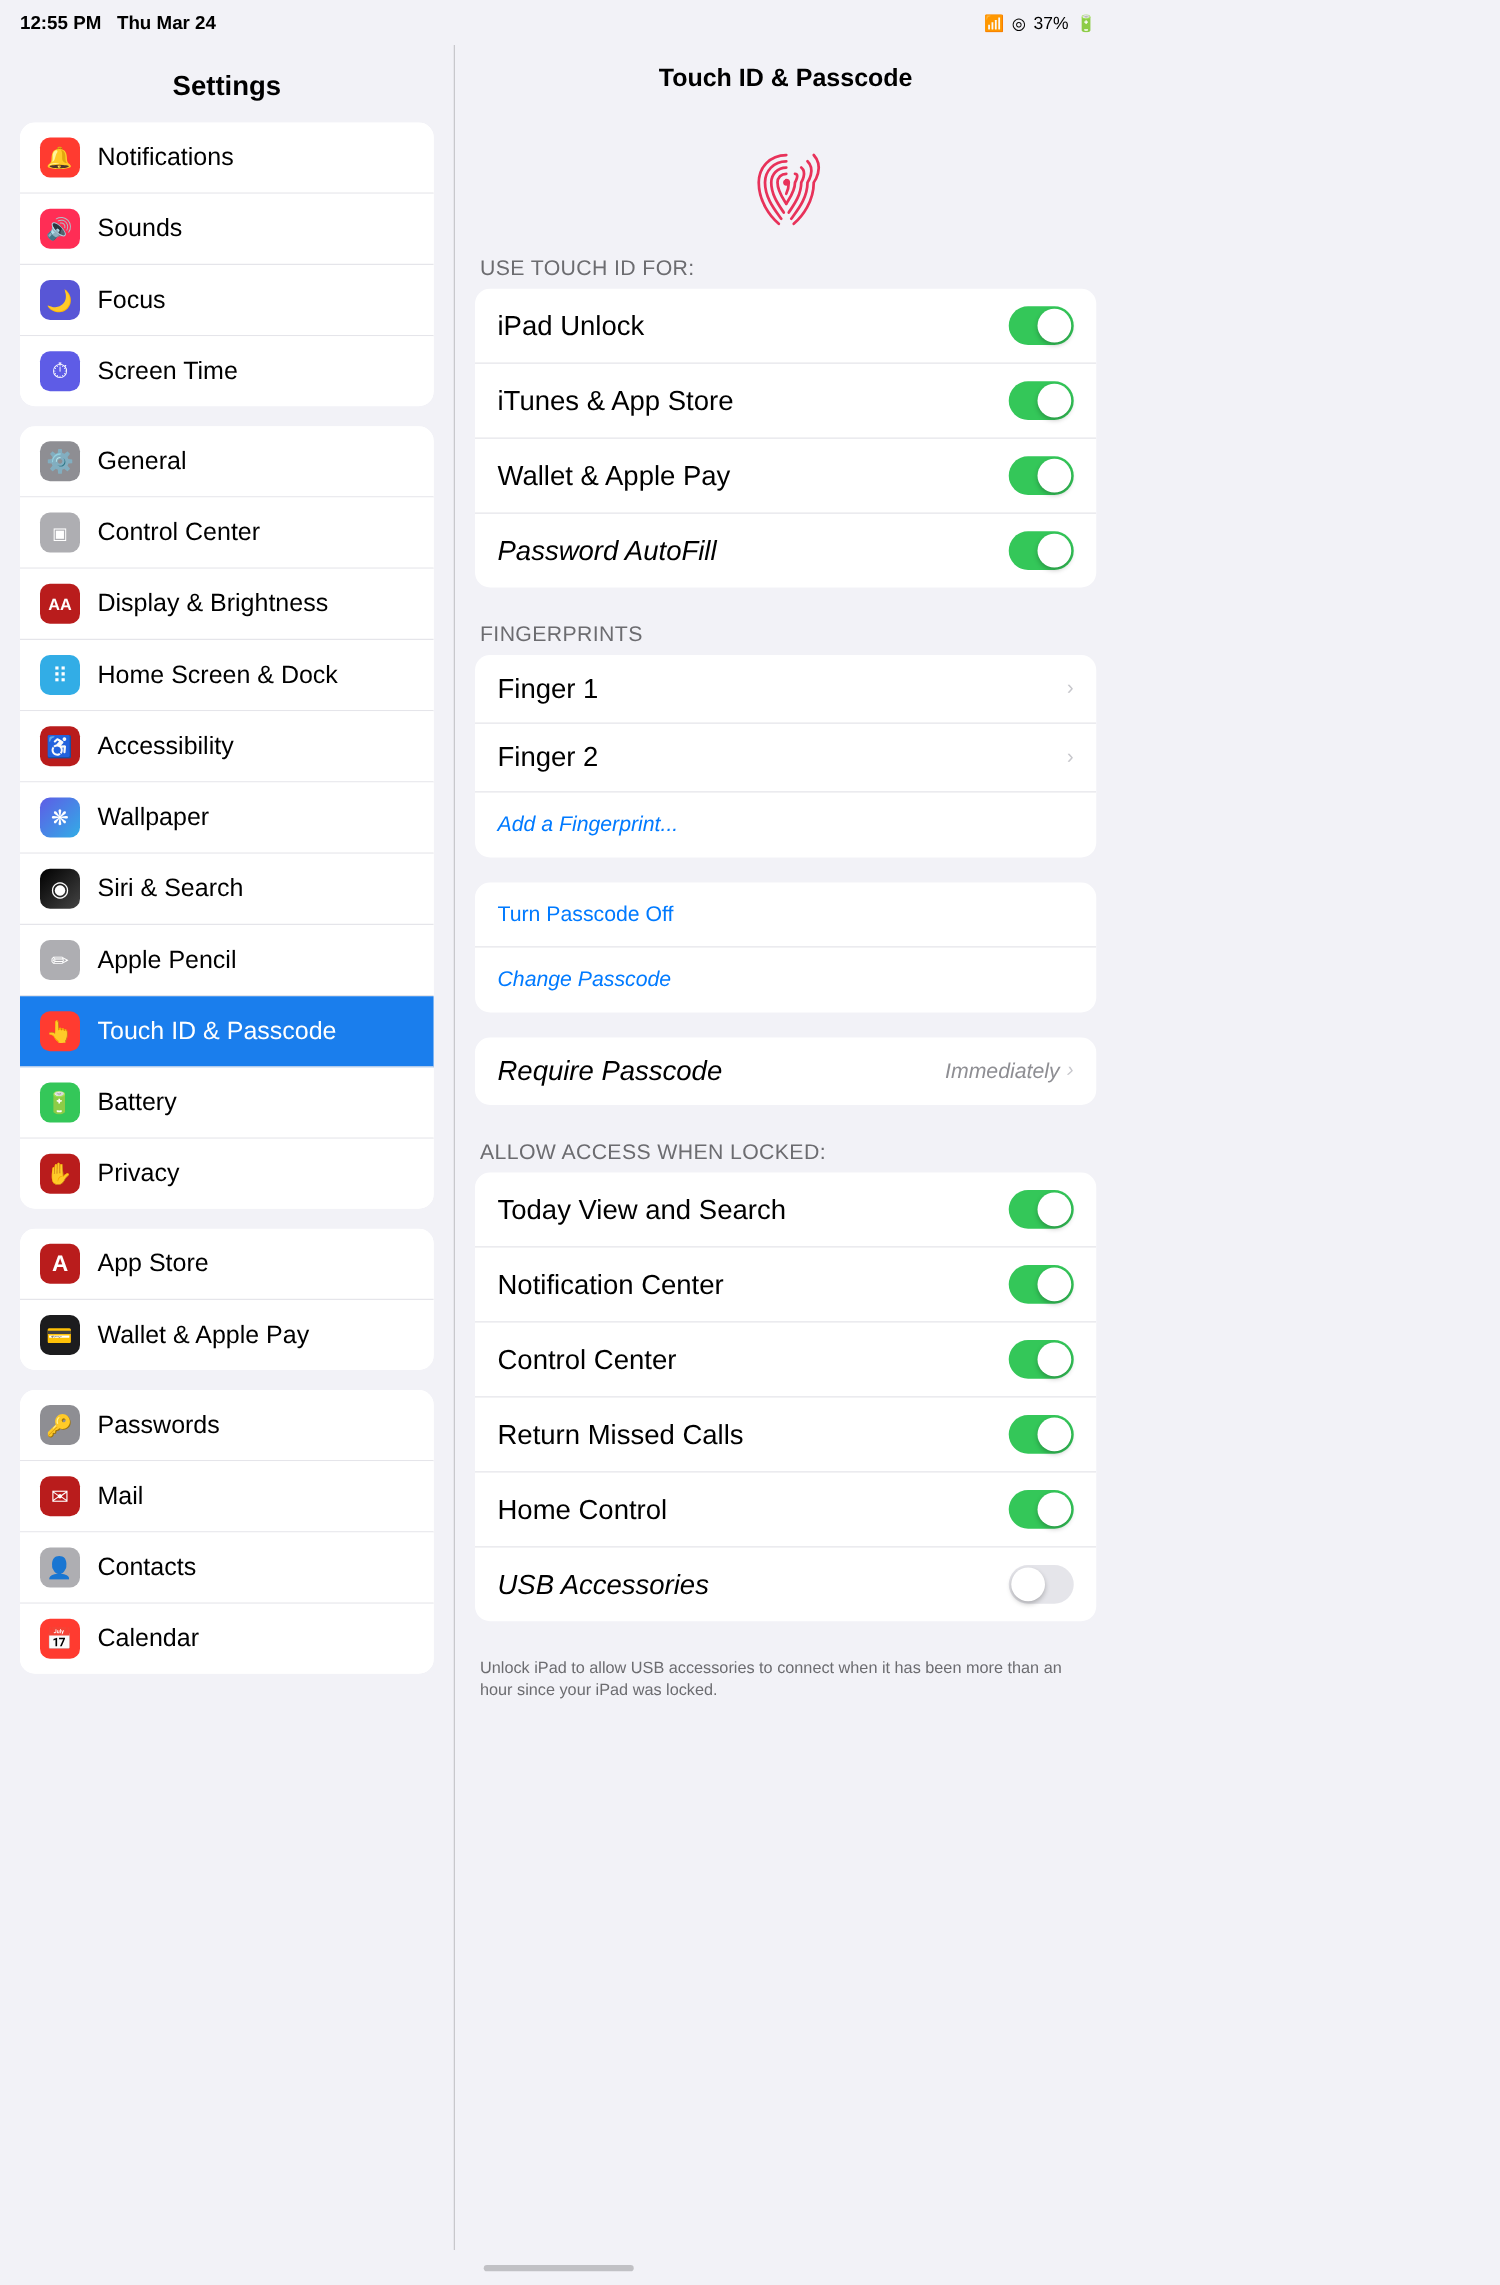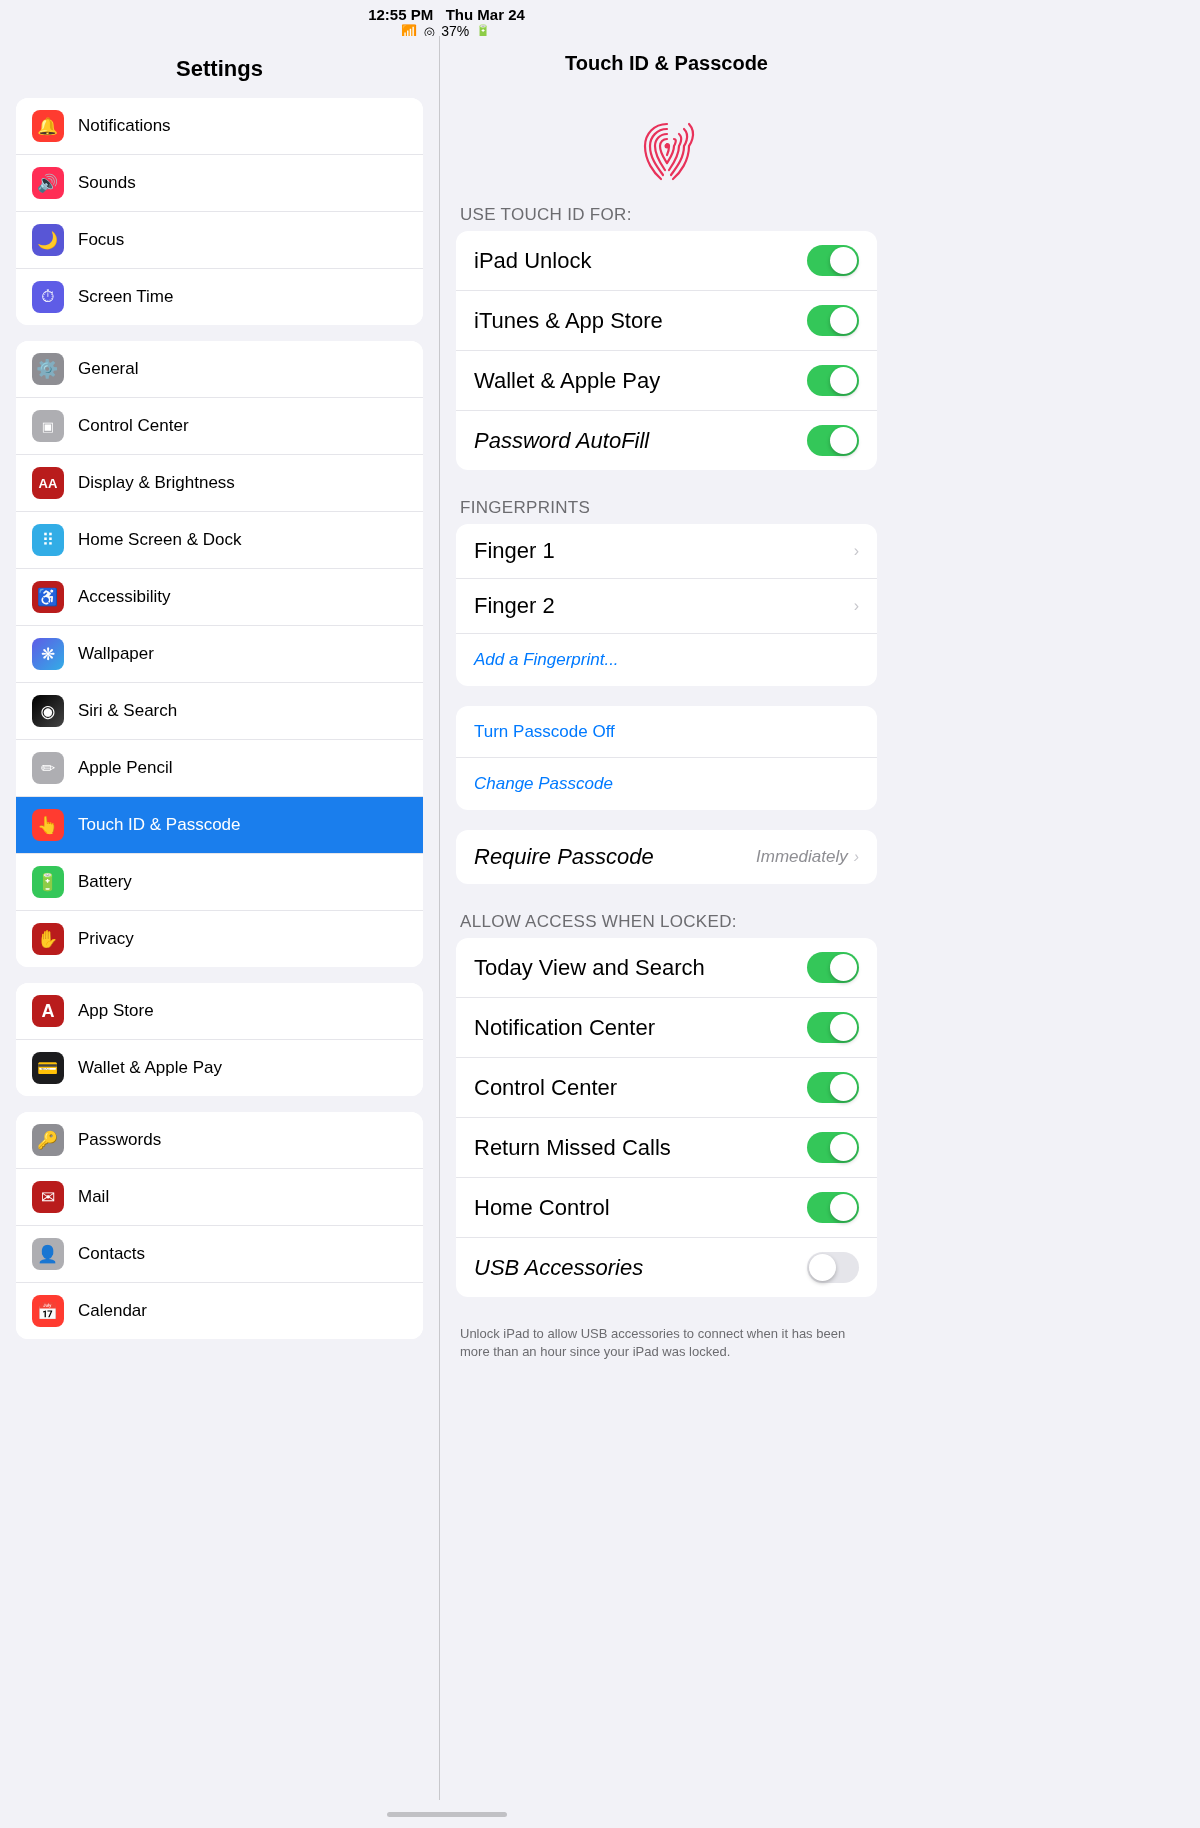--- a/index.html
+++ b/index.html
@@ -14,21 +14,20 @@
 
     
     .status-bar {
       display: flex;
       justify-content: space-between;
       align-items: center;
       padding: 6px 16px;
       background: #f2f2f7;
       height: 36px;
       flex-shrink: 0;
-      flex-direction: column;
     }
     .status-bar-left {
       font-size: 15px;
       font-weight: 600;
       color: #000;
     }
     .status-bar-right {
       display: flex;
       align-items: center;
       gap: 6px;
@@ -42,21 +41,21 @@
 
     
     .app-container {
       display: flex;
       flex: 1;
       overflow: hidden;
     }
 
     
     .sidebar {
-      width: 440px;
+      width: 364px;
       background: #f2f2f7;
       overflow-y: auto;
       flex-shrink: 0;
       padding: 8px 16px;
       border-right: 1px solid #c8c8cc;
     }
     .sidebar-title {
       font-size: 22px;
       font-weight: 700;
       text-align: center;
@@ -93,21 +92,21 @@
       border-radius: 8px;
       display: flex;
       align-items: center;
       justify-content: center;
       margin-right: 14px;
       flex-shrink: 0;
       font-size: 17px;
       color: #fff;
     }
     .sidebar-item-label {
-      font-size: 17px;
+      font-size: 20px;
       color: #000;
     }
 
     
     .icon-red { background: #ff3b30; }
     .icon-pink { background: #ff2d55; }
     .icon-purple-dark { background: #5856d6; }
     .icon-purple { background: #5e5ce6; }
     .icon-gray { background: #8e8e93; }
     .icon-gray2 { background: #aeaeb2; }

